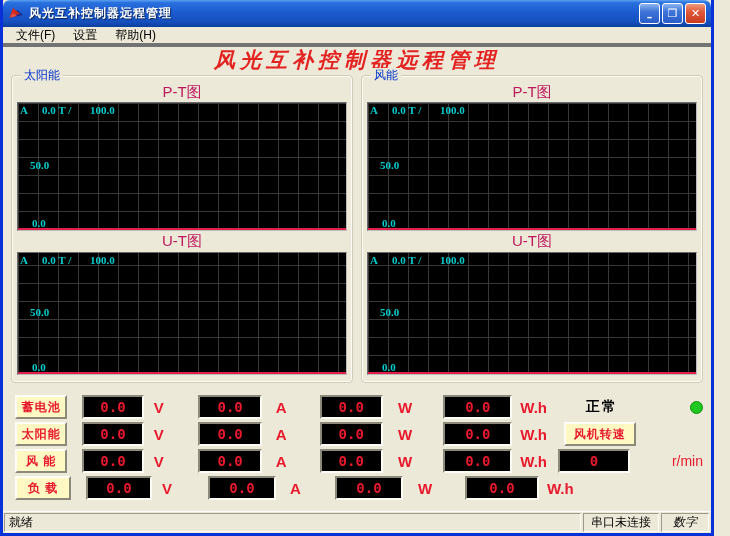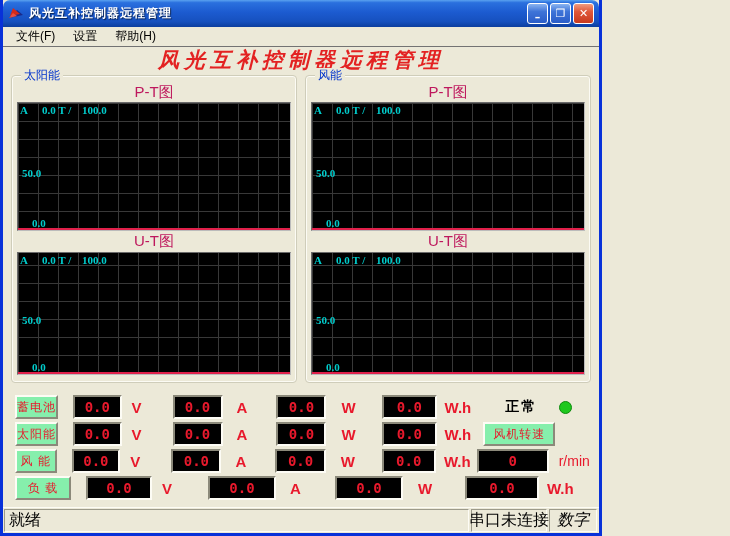--- a/index.html
+++ b/index.html
@@ -1,20 +1,20 @@
 <!DOCTYPE html>
 <html><head>
 <meta charset="utf-8">
 <style>
   * { box-sizing: border-box; margin: 0; padding: 0; }
   html,body { width:730px; height:536px; overflow:hidden; }
   body { font-family:"Liberation Sans", sans-serif; background:#ECE9D8; }
 
   .window{
-    width:602px; height:536px;
+    width:714px; height:536px;
     border:3px solid #0831D9; border-top:none;
     display:flex; flex-direction:column;
     background:#ECE9D8;
   }
 
   
   .titlebar{
     height:27px; flex:0 0 27px;
     background:linear-gradient(180deg,#5AA2F0 0%,#2A70DE 10%,#1C5BD0 45%,#1650BE 80%,#0C3E9E 100%);
     border-radius:7px 7px 0 0;
@@ -33,21 +33,21 @@
     font-family:"DejaVu Sans", sans-serif;
   }
   .tb-min,.tb-max{ background:linear-gradient(180deg,#8AB4F0 0%,#3E74D8 40%,#2A5DC8 100%); }
   .tb-min span{ transform:translateY(4px); }
   .tb-close{ background:linear-gradient(180deg,#F09C80 0%,#E0583A 40%,#C83A1E 100%); }
 
   
   .menubar{
     height:20px; flex:0 0 20px; background:#ECE9D8;
     display:flex; align-items:center; padding-left:4px;
-    border-bottom:1px solid #737373; font-size:12px; color:#000;
+    border-bottom:4px solid #737373; font-size:12px; color:#000;
   }
   .menu-item{ padding:2px 9px; cursor:default; }
 
   
   .heading{
     height:26px; flex:0 0 26px; text-align:center;
     font-family:"Liberation Serif", serif; font-weight:bold; font-style:italic;
     font-size:21px; color:#E32222; letter-spacing:5px; line-height:26px;
   }
 
@@ -69,65 +69,65 @@
       repeating-linear-gradient(90deg,#383838 0 1px,transparent 1px 20px),
       repeating-linear-gradient(0deg,#383838 0 1px,transparent 1px 18px);
   }
   .chart.ut{ height:123px; margin-top:1px; }
   .chart .clab{
     position:absolute; color:#00CCCC; font-family:"Liberation Serif", serif;
     font-weight:bold; font-size:11px; line-height:13px; white-space:pre;
   }
   .lab-a{ left:2px; top:1px; }
   .lab-scale{ left:24px; top:1px;text-align:right; }
-  .lab-max{ left:64px; top:1px; }
-  .lab-mid{ left:4px; top:44%;margin-top:8px; }
+  .lab-max{ left:72px; top:1px; }
+  .lab-mid{ left:12px; top:44%; }
   .lab-zero{ left:14px; bottom:0; }
   .zero-line{ position:absolute; left:0; right:0; bottom:0; height:2px; background:#E0204A; }
 
   
   .readings{ flex:0 0 122px; padding:12px 8px 0 12px; }
   .r-row{ display:flex; align-items:center; height:24px; margin-bottom:3px; }
   .src-label{
-    width:56px; height:24px; background:#86efac; color:#E8192C;
-    font-size:12px; font-weight:normal; display:flex; align-items:center; justify-content:center;
+    width:56px; height:24px; background:#fef9c3; color:#E8192C;
+    font-size:12px; font-weight:bold; display:flex; align-items:center; justify-content:center;
     border:2px solid; border-color:#FDFCF5 #8B897A #8B897A #FDFCF5; letter-spacing:1px;
     white-space:nowrap;
   }
   .led{
     height:24px; background:#000; color:#E8192C;
     font-family:"DejaVu Sans Mono", monospace; font-weight:bold; font-size:14px;
     display:flex; align-items:center; justify-content:center;
     border:2px solid; border-color:#8B897A #FDFCF5 #FDFCF5 #8B897A;
   }
   .led-v{ width:66px; margin-left:15px; }
   .led-a{ width:68px; margin-left:28px; }
   .led-w{ width:68px; margin-left:27px; }
   .led-wh{ width:74px; margin-left:25px; }
   .unit{ color:#E8192C; font-weight:bold; font-size:15px; }
   .unit-v{ margin-left:10px; width:18px; }
   .unit-a{ margin-left:14px; width:18px; }
   .unit-w{ margin-left:15px; width:22px; }
   .unit-wh{ margin-left:8px; width:34px; }
-  .extras{ margin-left:12px; width:150px; display:flex; align-items:center; }
+  .extras{ margin-left:12px; width:150px; display:flex; align-items:center;justify-content:space-between; }
   .normal-label{ font-size:14px; font-weight:bold; color:#000; margin-left:22px; letter-spacing:2px; }
   .dot{ width:13px; height:13px; border-radius:50%; background:#1EC81E; border:1px solid #0E8A0E; }
   .dot-normal{ margin-left:22px; }
   .fan-label{ width:72px; margin-left:0; font-size:12px; }
   .fan-led{ width:72px; margin-left:-6px; }
   .fan-unit{ color:#E8192C; font-weight:normal; font-size:14px; margin-left:10px; }
   .output-label{ font-size:13px; font-weight:bold; color:#000; margin-left:-8px; white-space:nowrap; }
   .out-num{ font-size:14px; font-weight:bold; color:#000; margin-left:9px; }
   .dot-out{ margin-left:5px; width:12px; height:12px; }
 
   
   .statusbar{
     margin-top:auto; flex:0 0 22px; background:#ECE9D8;
     border-top:1px solid #FDFCF5; display:flex; align-items:stretch;
-    font-size:16px; color:#000; padding:1px 2px 1px 1px; gap:2px;
+    font-size:12px; color:#000; padding:1px 2px 1px 1px; gap:2px;
   }
   .sb-pane{
     border:1px solid; border-color:#9C9A8A #FDFCF5 #FDFCF5 #9C9A8A;
     display:flex; align-items:center; padding:0 4px; white-space:nowrap;
   }
   .sb-ready{ flex:1 1 auto; }
   .sb-serial{ width:76px; justify-content:center; }
   .sb-num{ width:48px; justify-content:center;font-style:italic; }
 </style>
 </head>

